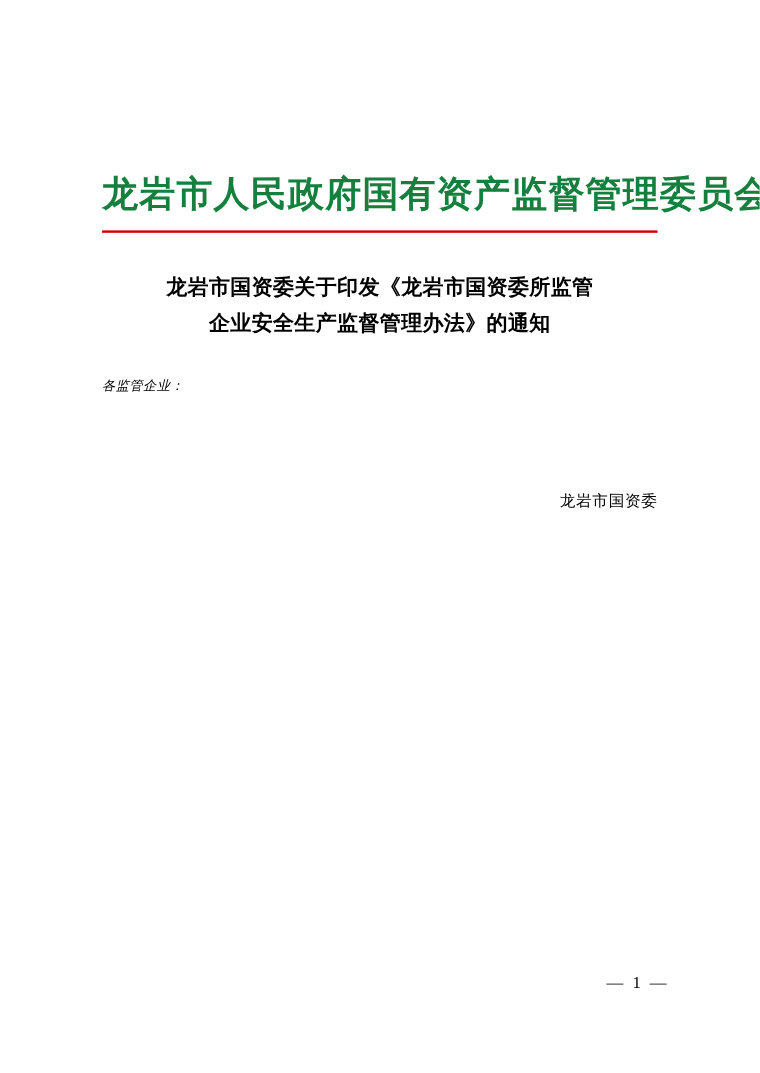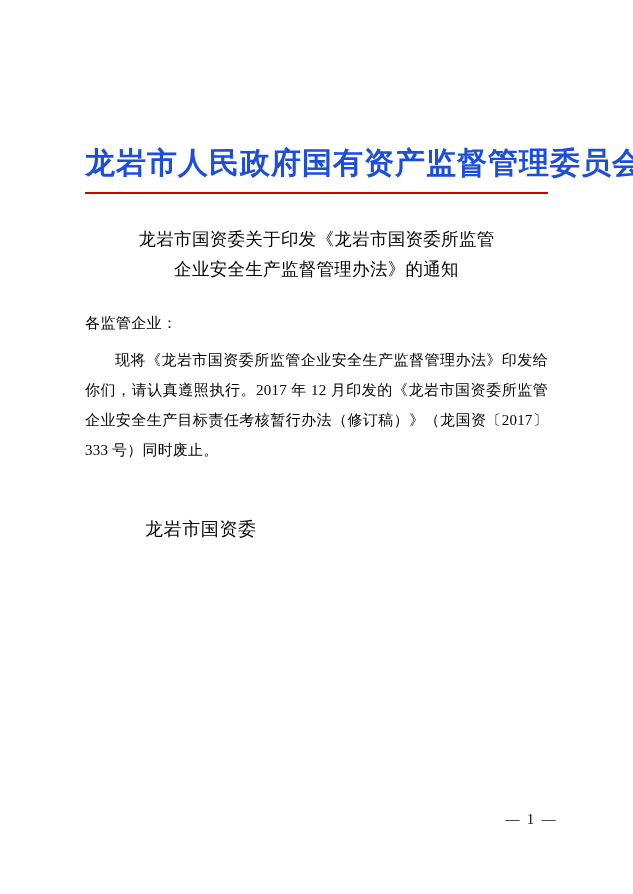--- a/index.html
+++ b/index.html
@@ -20,21 +20,21 @@
     left: 0;
     top: 0;
     width: 633px;
     height: 894px;
     box-sizing: border-box;
     padding: 0 85px;
   }
   .doc-title {
     margin-top: 145px;
     text-align: left;
-    color: #1d4ed8;
+    color: #15803d;
     font-family: "DejaVu Serif", "Liberation Serif", serif;
     font-weight: bold;
     font-size: 30px;
     letter-spacing: 1px;
     line-height: 1.2;
     white-space: nowrap;
   }
   .doc-number {
     margin-top: 68px;
     text-align: center;
@@ -44,44 +44,45 @@
   }
   .red-rule {
     margin-top: 11px;
     height: 2px;
     background: #d00000;
     width: 100%;
   }
   .subject {
     margin-top: 30px;
     text-align: center;
-    font-weight: normal;
+    font-weight: bold;
     font-size: 17.5px;
     line-height: 1.72;
     letter-spacing: 0.3px;
     padding: 0 4px;
   }
   .salutation {
     margin-top: 30px;
-    font-size: 15px;
+    font-size: 11px;
     letter-spacing: 0.4px;
+    font-style: italic;
   }
   .body-para {
     margin-top: 12px;
     font-size: 15px;
     line-height: 2.0;
     text-align: justify;
     text-justify: inter-ideograph;
     text-indent: 2em;
     letter-spacing: 0.2px;
   }
   .signature {
-    margin-top: 52px;
-    text-align: left;
-    font-size: 18px;
+    margin-top: 80px;
+    text-align: right;
+    font-size: 13px;
     letter-spacing: 0.6px;
     padding-left: 60px;
   }
   .sign-date {
     margin-top: 14px;
     text-align: center;
     font-size: 15px;
     letter-spacing: 0.6px;
     padding-left: 60px;
   }
@@ -106,20 +107,19 @@
 
   <div class="red-rule"></div>
 
   <div class="subject">
     <div>龙岩市国资委关于印发《龙岩市国资委所监管</div>
     <div>企业安全生产监督管理办法》的通知</div>
   </div>
 
   <div class="salutation">各监管企业：</div>
 
-  <div class="body-para">现将《龙岩市国资委所监管企业安全生产监督管理办法》印发给你们，请认真遵照执行。2017 年 12 月印发的《龙岩市国资委所监管企业安全生产目标责任考核暂行办法（修订稿）》（龙国资〔2017〕333 号）同时废止。</div>
 
   <div class="signature">龙岩市国资委</div>
 
 
   <div class="page-number">— 1 —</div>
 
 </div>
 
 </body></html>

